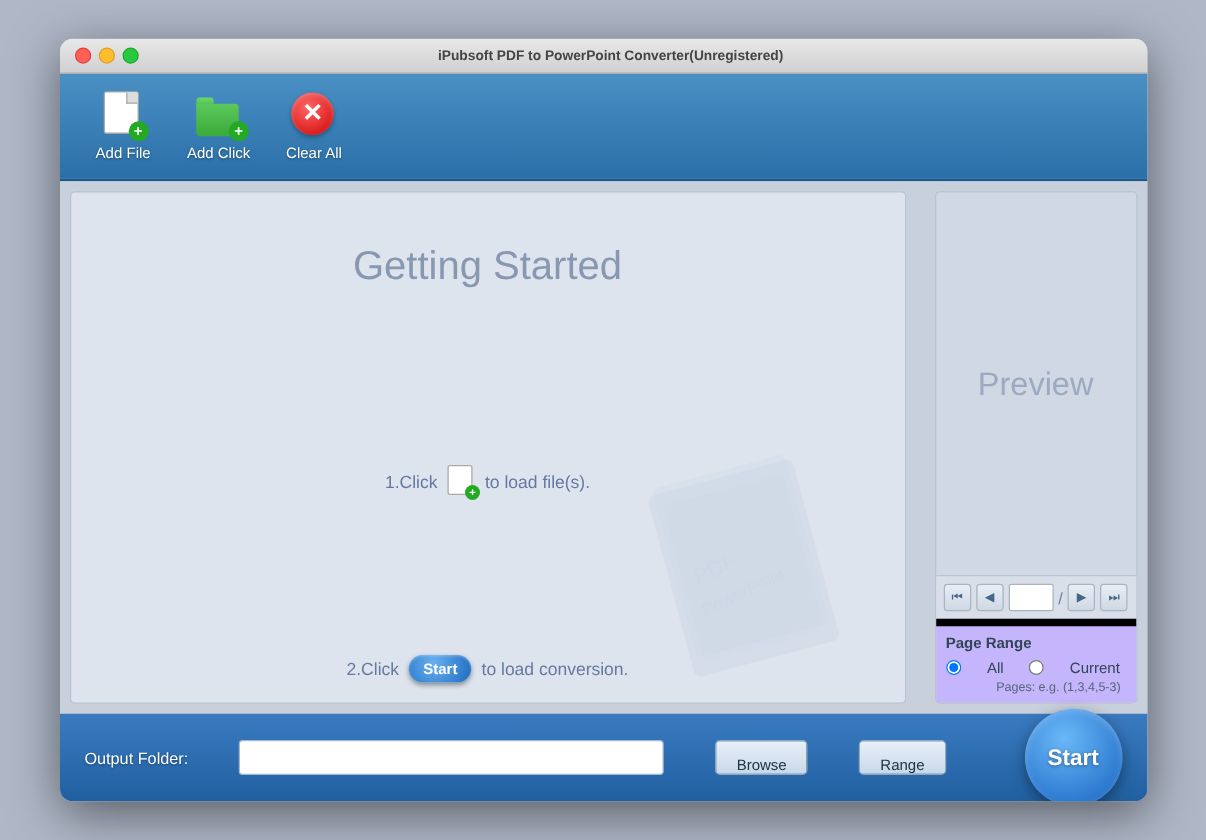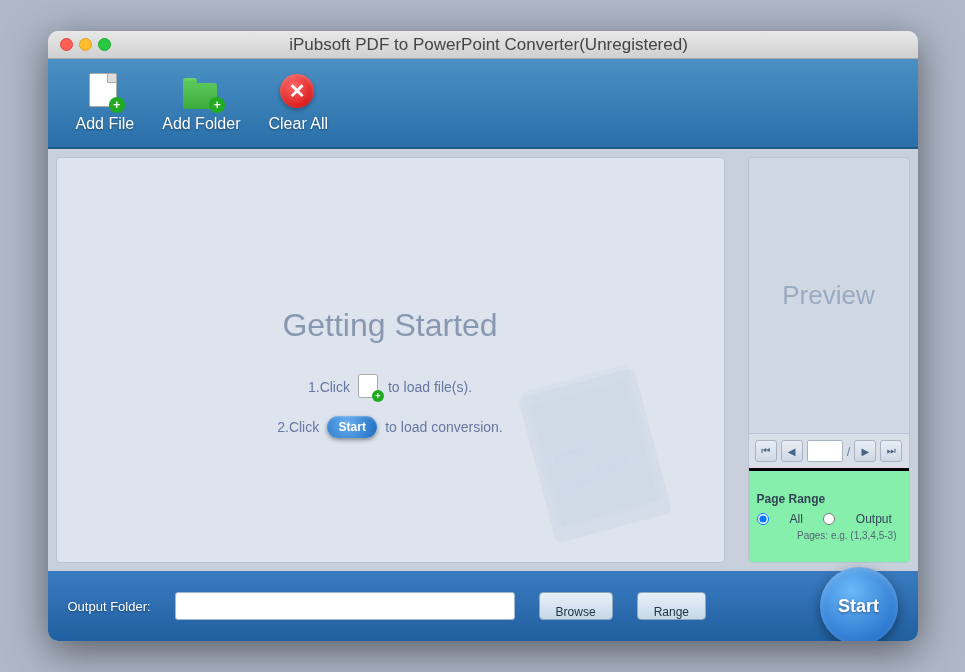--- a/index.html
+++ b/index.html
@@ -42,23 +42,23 @@
       border-radius: 50%;
       cursor: pointer;
     }
     .tl-close { background: #ff5f57; border: 1px solid #e0443e; }
     .tl-minimize { background: #ffbd2e; border: 1px solid #dea123; }
     .tl-maximize { background: #28c940; border: 1px solid #1aab29; }
     .titlebar-title {
       position: absolute;
       left: 50%;
       transform: translateX(-50%);
-      font-size: 17px;
+      font-size: 11px;
       color: #444;
-      font-weight: 400;
+      font-weight: 700;
       padding-left: 12px;
     }
     
     .toolbar {
       background: linear-gradient(to bottom, #4a90c4, #2a6fa8);
       padding: 8px 16px;
       display: flex;
       align-items: center;
       gap: 4px;
       border-bottom: 2px solid #1a5a8a;
@@ -75,21 +75,21 @@
     }
     .toolbar-btn-icon {
       width: 38px;
       height: 38px;
       display: flex;
       align-items: center;
       justify-content: center;
     }
     .toolbar-btn-label {
       color: white;
-      font-size: 16px;
+      font-size: 12px;
       text-shadow: 0 1px 2px rgba(0,0,0,0.4);
     }
     
     .icon-add-file {
       position: relative;
       width: 32px;
       height: 38px;
     }
     .icon-add-file .doc {
       width: 28px;
@@ -213,21 +213,21 @@
       flex: 1;
       background: #dde4ee;
       margin: 8px;
       border-radius: 4px;
       border: 1px solid #b8c4d4;
       position: relative;
       overflow: hidden;
       display: flex;
       flex-direction: column;
       align-items: center;
-      justify-content: center;
+      justify-content: space-between;
       padding-top: 40px;
     }
     .getting-started-title {
       font-size: 32px;
       font-weight: 300;
       color: #8898b0;
       margin-bottom: 30px;
     }
     .getting-started-step {
       display: flex;
@@ -340,23 +340,23 @@
       background: white;
       border: 1px solid #a8b4c4;
       border-radius: 2px;
       text-align: center;
       font-size: 12px;
     }
     .nav-separator { color: #6680a0; font-size: 13px; }
     
     .page-range {
       width: 100%;
-      padding: 21px 8px;
-      border-top: 3px solid #000000;
-      background: #86efac;
+      padding: 6px 8px;
+      border-top: 6px solid #000000;
+      background: #c4b5fd;
     }
     .page-range-title {
       font-size: 12px;
       font-weight: bold;
       color: #334455;
       margin-bottom: 6px;
     }
     .page-range-row {
       display: flex;
       align-items: center;
@@ -404,20 +404,21 @@
     }
     
     .bottom-bar {
       height: 70px;
       background: linear-gradient(to bottom, #3a7ac0, #2060a0);
       display: flex;
       align-items: center;
       padding: 0 20px;
       gap: 24px;
       position: relative;
+      justify-content: space-between;
     }
     .output-label {
       color: white;
       font-size: 13px;
       white-space: nowrap;
       text-shadow: 0 1px 2px rgba(0,0,0,0.4);
     }
     .output-input {
       flex: 1;
       height: 28px;
@@ -487,21 +488,21 @@
       <span class="toolbar-btn-label">Add File</span>
     </div>
     <div class="toolbar-btn">
       <div class="toolbar-btn-icon">
         <div class="icon-add-folder">
           <div class="folder-tab"></div>
           <div class="folder-body"></div>
           <div class="plus-circle" style="bottom:-4px;right:-6px;background:#22aa22;width:16px;height:16px;border-radius:50%;display:flex;align-items:center;justify-content:center;color:white;font-size:12px;font-weight:bold;position:absolute;">+</div>
         </div>
       </div>
-      <span class="toolbar-btn-label">Add Folder</span>
+      <span class="toolbar-btn-label">Add Click</span>
     </div>
     <div class="toolbar-btn">
       <div class="toolbar-btn-icon">
         <div class="icon-clear-all">
           <div class="x-circle">
             <span class="x-mark">✕</span>
           </div>
         </div>
       </div>
       <span class="toolbar-btn-label">Clear All</span>
@@ -557,21 +558,21 @@
 
       <div class="page-range">
         <div class="page-range-title">Page Range</div>
         <div class="page-range-row">
           <label class="radio-label">
             <input class="radio-input" type="radio" name="pagerange" checked="" style="">
             <span>All</span>
           </label>
           <label class="radio-label" style="margin-left:12px;">
             <input class="radio-input" type="radio" name="pagerange" style="">
-            <span>Output</span>
+            <span>Current</span>
           </label>
         </div>
         <div class="pages-hint">Pages: e.g. (1,3,4,5-3)</div>
       </div>
     </div>
   </div>
 
   <div class="bottom-bar">
     <span class="output-label">Output Folder:</span>
     <input class="output-input" type="text" value="" style="">

